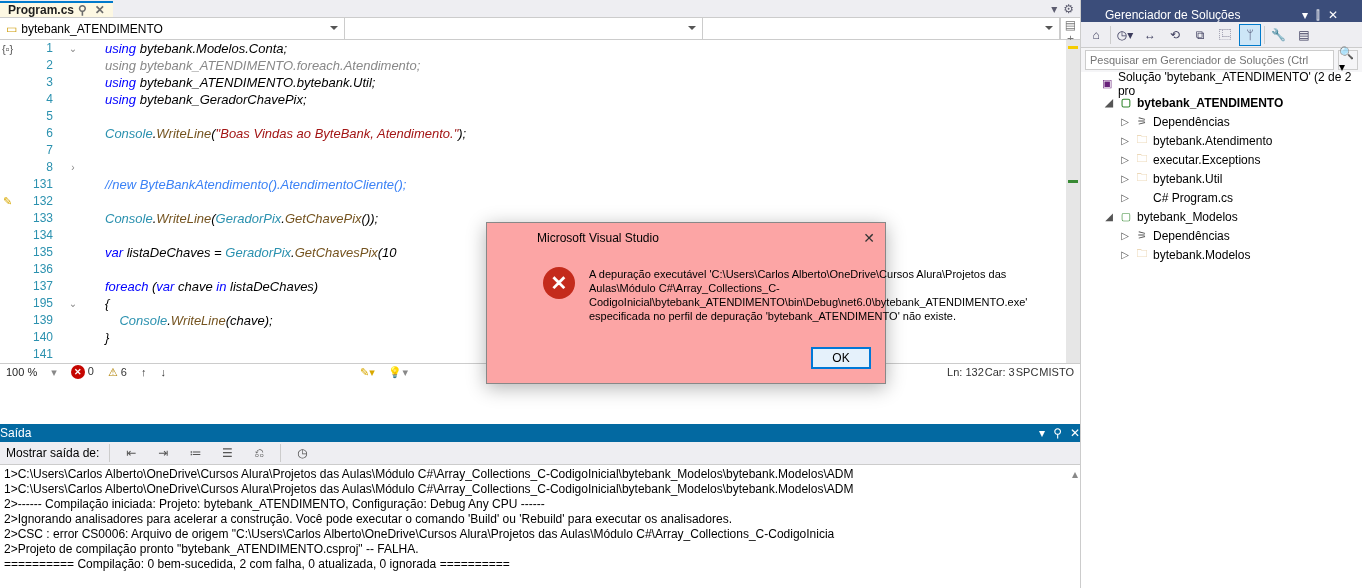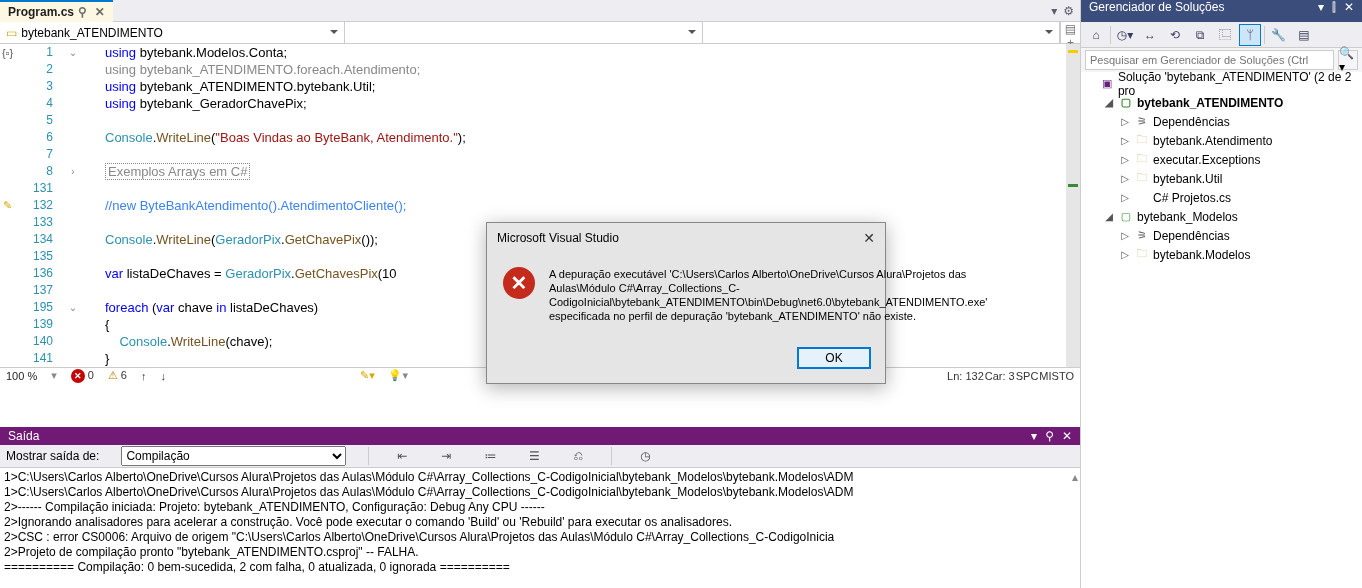--- a/index.html
+++ b/index.html
@@ -1,96 +1,96 @@
 <!DOCTYPE html>
 <html><head>
 <meta charset="utf-8">
 <style>
 * { margin: 0; padding: 0; box-sizing: border-box; font-family: "Segoe UI", sans-serif; }
 body { width: 1362px; height: 588px; background: #fff; font-size: 12px; overflow: hidden; position: relative; }
 
 .top-tabs { height: 22px; background: #eeeef2; border-bottom: 1px solid #ccc; display: flex; align-items: center; }
-.tab { height: 22px; padding: 0 8px; display: flex; align-items: center; background: #fdf8e3; border-top: 2px solid #007acc; font-weight: bold; color: #1e1e1e; gap: 4px; }
+.tab { height: 16px; padding: 0 8px; display: flex; align-items: center; background: #fdf8e3; border-top: 2px solid #007acc; font-weight: bold; color: #1e1e1e; gap: 4px; }
 .tab-pin { color: #6b6b6b; }
 .tab-close { color: #6b6b6b; margin-left: 4px; }
 .top-tabs-right { margin-left: auto; display: flex; align-items: center; gap: 6px; color: #fff; padding-right: 6px; }
 .top-tabs-right .drop, .top-tabs-right .gear { color: #5d5d70; }
 
 .context-bar { height: 22px; display: flex; border-bottom: 1px solid #ccc; }
 .context-cell { flex: 1; border-right: 1px solid #ccc; display: flex; align-items: center; padding: 0 6px; position: relative; background: #fff; }
 .context-cell.first { flex: 0 0 345px; }
 .context-cell::after { content: ""; position: absolute; right: 6px; top: 8px; width: 0; height: 0; border-left: 4px solid transparent; border-right: 4px solid transparent; border-top: 4px solid #555; }
 .context-side { width: 20px; display: flex; flex-direction: column; border-left: 1px solid #ccc; }
 .context-side .s { flex: 1; display: flex; align-items: center; justify-content: center; color: #777; font-size: 12px; }
 
 .editor-wrap { display: flex; height: 326px; }
 .margin { width: 15px; background: #fff; border-right: 0; color: #555; font-size: 11px; display: flex; flex-direction: column; }
 .margin .mrow { height: 17px; display: flex; align-items: center; justify-content: center; }
 .gutter { width: 48px; background: #fff; text-align: right; color: #2b91af; font-size: 12px; }
 .gutter .ln { height: 17px; padding-right: 10px; line-height: 17px; color: #2b91af; }
 .fold-col { width: 20px; }
 .fold-col .frow { height: 17px; display: flex; align-items: center; justify-content: center; color: #888; font-size: 10px; }
 .code { flex: 1; font-family: Consolas, monospace; font-size: 13px; line-height: 17px; background: #fff; position: relative; }
-.code .row { height: 17px; white-space: pre; padding-left: 22px; }
+.code .row { height: 17px; white-space: pre; padding-left: 22px; font-style: italic; }
 .kw { color: #0000ff; }
 .cls { color: #2b91af; }
 .str { color: #a31515; }
 .com { color: #3b82f6; }
 .dim { color: #888; }
 .mth { color: #74531f; }
 .boxed { border: 1px dotted #888; padding: 0 2px; }
 .right-margin { width: 14px; background: #e6e6e6; position: relative; }
 .right-margin .mark { position: absolute; left: 2px; width: 10px; height: 3px; }
 
 .status-strip { height: 20px; border-top: 1px solid #ccc; display: flex; align-items: center; font-size: 11px; padding: 0 6px; gap: 14px; color: #333; text-align: right; }
 .status-strip .zoom { color: #1e1e1e; }
 .err-ico { display: inline-flex; width: 14px; height: 14px; border-radius: 50%; background: #c50500; color: #fff; align-items: center; justify-content: center; font-size: 9px; font-weight: bold; }
 .warn-ico { color: #b08000; }
 .status-right { margin-left: auto; display: flex; gap: 1px; }
 
-.output-header { height: 22px; background: #701a75; color: #fff; display: flex; align-items: center; padding: 0 8px; font-size: 12px; margin-top: 44px; }
+.output-header { height: 22px; background: #0369a1; color: #fff; display: flex; align-items: center; padding: 0 0; font-size: 12px; margin-top: 44px; }
 .output-header .hdr-right { margin-left: auto; display: flex; gap: 8px; }
-.output-toolbar { height: 26px; background: #eeeef2; border-bottom: 1px solid #ccc; display: flex; align-items: center; gap: 22px; padding: 0 6px; }
+.output-toolbar { height: 26px; background: #eeeef2; border-bottom: 1px solid #ccc; display: flex; align-items: center; gap: 10px; padding: 0 6px; }
 .output-toolbar select { height: 20px; width: 225px; font-size: 12px; }
 .output-toolbar .tbtn { width: 22px; height: 22px; display: flex; align-items: center; justify-content: center; color: #555; }
 .sep { width: 1px; height: 18px; background: #ccc; }
 .output-body { height: 149px; background: #fff; font-family: Consolas, monospace; font-size: 12px; line-height: 15px; color: #000; padding: 2px 4px; overflow: hidden; position: relative; }
 .output-body .oline { white-space: pre; }
 .out-scroll-up { position: absolute; right: 2px; top: 2px; color: #888; }
 
 .right-pane { position: absolute; right: 0; top: 0; width: 282px; height: 588px; background: #f5f5f7; border-left: 1px solid #ccc; display: flex; flex-direction: column; }
-.rp-header { height: 22px; background: #3b4d7a; color: #fff; display: flex; align-items: flex-start; padding: 0 8px; }
+.rp-header { height: 22px; background: #3b4d7a; color: #fff; display: flex; align-items: flex-end; padding: 0 24px; }
 .rp-header .hdr-right { margin-left: auto; display: flex; gap: 8px; }
 .rp-toolbar { height: 26px; background: #eeeef2; border-bottom: 1px solid #ccc; display: flex; align-items: center; gap: 3px; padding: 0 4px; }
 .rp-toolbar .tb { width: 22px; height: 22px; display: flex; align-items: center; justify-content: center; color: #3b3b5c; }
 .rp-toolbar .tb.active { border: 1px solid #007acc; background: #cde6f7; }
 .rp-search { height: 24px; display: flex; align-items: center; padding: 2px 4px; gap: 4px; }
 .rp-search input { flex: 1; height: 20px; border: 1px solid #ccc; padding: 0 4px; font-size: 11px; }
 .rp-search .sicon { width: 20px; height: 20px; border: 1px solid #ccc; display: flex; align-items: center; justify-content: center; }
 .rp-tree { flex: 1; background: #fff; font-size: 12px; padding: 2px 0; overflow: auto; }
 .node { display: flex; align-items: center; height: 19px; padding-left: 4px; gap: 3px; }
 .node .arrow { width: 12px; color: #555; font-size: 10px; display: inline-flex; justify-content: center; }
 .node .ico { width: 16px; height: 16px; display: inline-flex; align-items: center; justify-content: center; font-size: 11px; }
 .node.bold { font-weight: bold; }
 .ico-sln { color: #68217a; }
 .ico-proj { color: #388a34; }
 .ico-dep { color: #555; }
 .ico-folder { color: #dcb67a; }
 .ico-cs { color: #388a34; }
 
 .left-main { position: absolute; left: 0; top: 0; width: 1080px; height: 588px; display: flex; flex-direction: column; }
 
-.dialog { position: absolute; left: 486px; top: 222px; width: 400px; background: #e5e5e5; border: 1px solid #888; box-shadow: 0 4px 18px rgba(0,0,0,0.3); z-index: 100; }
+.dialog { position: absolute; left: 486px; top: 222px; width: 400px; background: #fca5a5; border: 1px solid #888; box-shadow: 0 4px 18px rgba(0,0,0,0.3); z-index: 100; padding-left: 40px; }
 .dialog-title { height: 30px; display: flex; align-items: center; padding: 0 10px; font-size: 12px; }
 .dialog-title .dx { margin-left: auto; font-size: 14px; color: #333; cursor: pointer; }
 .dialog-body { display: flex; padding: 14px 16px; gap: 14px; }
 .dialog-body .dico { width: 32px; height: 32px; border-radius: 50%; background: #c42b1c; color: #fff; display: flex; align-items: center; justify-content: center; font-size: 20px; font-weight: bold; flex-shrink: 0; }
 .dialog-body .dtxt { font-size: 11px; line-height: 14px; color: #000; }
 .dialog-foot { display: flex; justify-content: flex-end; padding: 10px 14px 14px; }
-.dialog-foot button { width: 74px; height: 22px; border: 2px solid #0078d7; background: #e5f1fb; font-size: 12px; }
+.dialog-foot button { width: 60px; height: 22px; border: 2px solid #0078d7; background: #e5f1fb; font-size: 12px; }
 </style>
 </head>
 <body>
 
 <div class="left-main">
   <div class="top-tabs">
     <div class="tab">
       <span>Program.cs</span>
       <span class="tab-pin">⚲</span>
       <span class="tab-close">✕</span>
@@ -181,21 +181,20 @@
         <div class="frow"></div>
       </div>
     <div class="code" id="code-col">
         <div class="row"><span class="kw">using</span> bytebank.Modelos.Conta;</div>
         <div class="row"><span class="kw dim">using</span> <span class="dim">bytebank_ATENDIMENTO.foreach.Atendimento;</span></div>
         <div class="row"><span class="kw">using</span> bytebank_ATENDIMENTO.bytebank.Util;</div>
         <div class="row"><span class="kw">using</span> bytebank_GeradorChavePix;</div>
         <div class="row"></div>
         <div class="row"><span class="cls">Console</span>.<span class="mth">WriteLine</span>(<span class="str">"Boas Vindas ao ByteBank, Atendimento."</span>);</div>
         <div class="row"></div>
-        <div class="row"><span class="boxed dim">Exemplos Arrays em C#</span></div>
         <div class="row"></div>
         <div class="row"><span class="com">//new ByteBankAtendimento().AtendimentoCliente();</span></div>
         <div class="row"></div>
         <div class="row"><span class="cls">Console</span>.<span class="mth">WriteLine</span>(<span class="cls">GeradorPix</span>.<span class="mth">GetChavePix</span>());</div>
         <div class="row"></div>
         <div class="row"><span class="kw">var</span> listaDeChaves = <span class="cls">GeradorPix</span>.<span class="mth">GetChavesPix</span>(10</div>
         <div class="row"></div>
         <div class="row"><span class="kw">foreach</span> (<span class="kw">var</span> chave <span class="kw">in</span> listaDeChaves)</div>
         <div class="row">{</div>
         <div class="row">    <span class="cls">Console</span>.<span class="mth">WriteLine</span>(chave);</div>
@@ -227,23 +226,20 @@
   <div class="output-header">
     <span>Saída</span>
     <div class="hdr-right">
       <span>▾</span>
       <span>⚲</span>
       <span>✕</span>
     </div>
   </div>
   <div class="output-toolbar">
     <span>Mostrar saída de:</span>
-    <select>
-      <option>Compilação</option>
-    </select>
     <div class="sep"></div>
     <div class="tbtn">⇤</div>
     <div class="tbtn">⇥</div>
     <div class="tbtn">≔</div>
     <div class="tbtn">☰</div>
     <div class="tbtn">⎌</div>
     <div class="sep"></div>
     <div class="tbtn">◷</div>
   </div>
   <div class="output-body" id="output-body">
@@ -311,21 +307,21 @@
         <span>executar.Exceptions</span>
       </div>
       <div class="node" style="padding-left: 38px;">
         <span class="arrow">▷</span>
         <span class="ico ico-folder">🗀</span>
         <span>bytebank.Util</span>
       </div>
       <div class="node" style="padding-left: 38px;">
         <span class="arrow">▷</span>
         <span class="ico ico-cs"></span>
-        <span>C# Projetos.cs</span>
+        <span>C# Program.cs</span>
       </div>
       <div class="node" style="padding-left: 22px;">
         <span class="arrow">◢</span>
         <span class="ico ico-proj">▢</span>
         <span>bytebank_Modelos</span>
       </div>
       <div class="node" style="padding-left: 38px;">
         <span class="arrow">▷</span>
         <span class="ico ico-dep">⚞</span>
         <span>Dependências</span>

